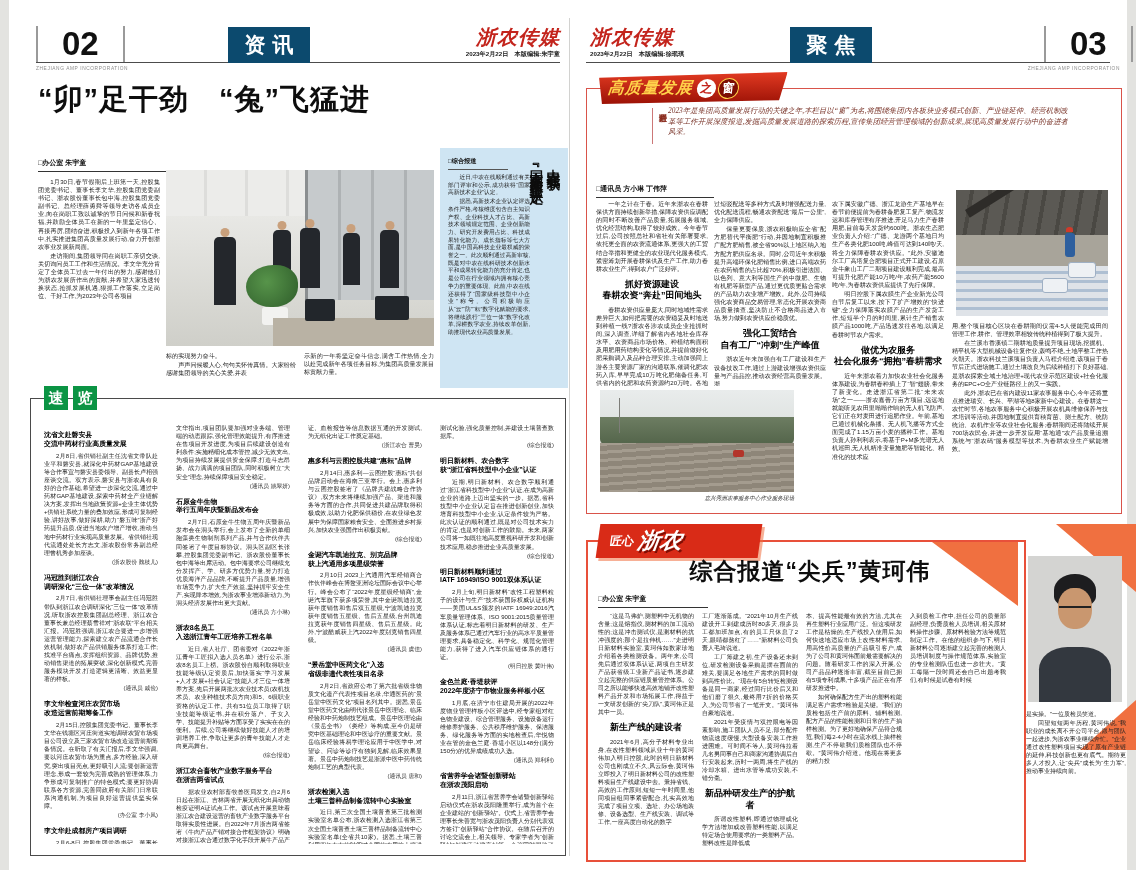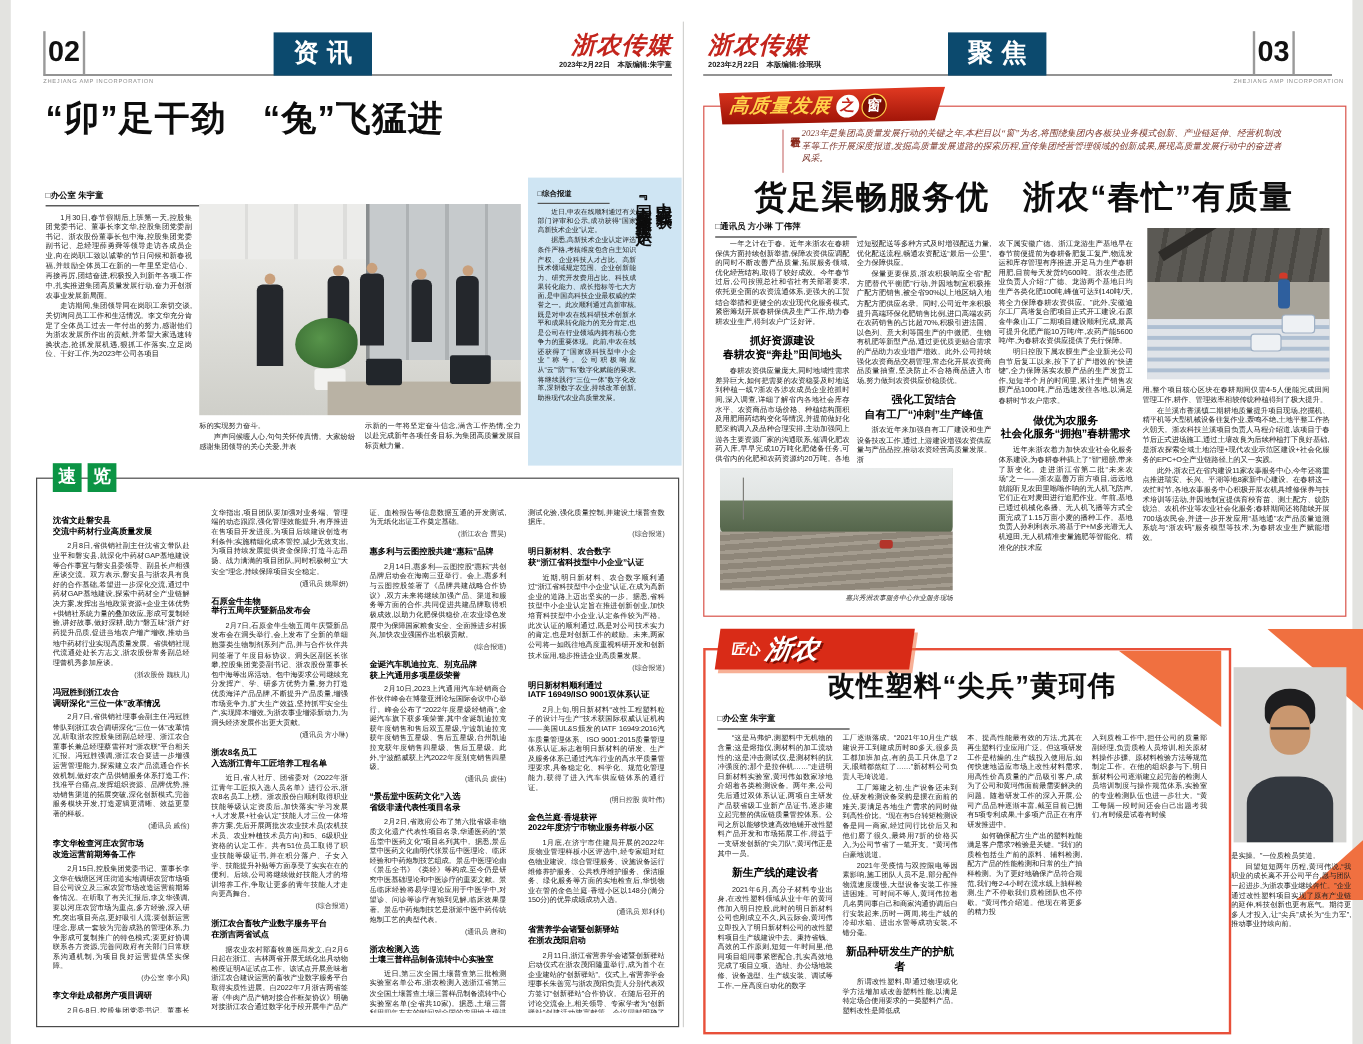--- a/index.html
+++ b/index.html
@@ -3,21 +3,21 @@
 <meta charset="utf-8">
 <style>
   html,body{margin:0;padding:0;background:#ffffff;}
   #canvas{position:relative;width:1136px;height:870px;background:#fff;overflow:hidden;
     font-family:"Liberation Sans","DejaVu Sans",sans-serif;color:#1a1a1a;}
   .abs{position:absolute;}
   .edge{top:0;width:9px;height:870px;background:#e3e3e0;}
   .divider{left:569px;top:18px;width:1px;height:838px;background:#d2d2d0;}
 
   
-  .pagenum{font-size:24px;font-weight:900;color:#111;line-height:36px;padding:0 2px;
+  .pagenum{font-size:33px;font-weight:900;color:#111;line-height:36px;padding:0 24px;
     border-left:2px solid #9a9a9a;border-right:2px solid #9a9a9a;}
   .org{font-size:4.8px;color:#8d8d8d;letter-spacing:.6px;}
   .hrule{border-top:1.2px solid #4c4c4c;height:0;}
   .secbox{width:82px;height:36px;background:#0c4a6e;color:#fff;text-align:center;
     line-height:36px;font-size:21px;font-weight:900;letter-spacing:7px;text-indent:7px;}
   .masthead{font-family:"DejaVu Serif","Liberation Serif",serif;font-style:italic;
     font-weight:bold;color:#c3241c;font-size:20px;letter-spacing:1px;}
   .dateline{font-size:6.2px;font-weight:bold;color:#222;}
 
   
@@ -256,21 +256,20 @@
 
     <div class="abs hq-banner" style="left:28px;top:72px;">
       <span class="hq-text">高质量发展</span>
       <span class="hq-c1">之</span>
       <span class="hq-c2">窗</span>
     </div>
 
     <div class="abs intro-label" style="left:82px;top:108px;height:36px;">开栏语</div>
     <div class="abs intro-text" style="left:98px;top:106px;width:400px;height:40px;overflow:hidden;">2023年是集团高质量发展行动的关键之年,本栏目以“窗”为名,将围绕集团内各板块业务模式创新、产业链延伸、经营机制改革等工作开展深度报道,发掘高质量发展道路的探索历程,宣传集团经营管理领域的创新成果,展现高质量发展行动中的奋进者风采。</div>
 
-    <div class="abs headline" style="left:24px;top:146px;width:518px;text-align:center;font-size:27px;">货足渠畅服务优　浙农“春忙”有质量</div>
     <div class="abs byline" style="left:26px;top:184px;width:118px;">□通讯员 方小琳 丁伟萍</div>
 
     <div class="abs col" style="left:26px;top:200px;width:112px;height:186px;">
         <div class="blk-b">一年之计在于春。近年来浙农在春耕保供方面持续创新举措,保障农资供应调配的同时不断改善产品质量,拓展服务领域,优化经营结构,取得了较好成效。今年春节过后,公司按照总社和省社有关部署要求,依托更全面的农资流通体系,更强大的工贸结合举措和更健全的农业现代化服务模式,紧密筹划开展春耕保供及生产工作,助力春耕农业生产,得到农户广泛好评。</div>
         <div class="blk-s">抓好资源建设
 春耕农资“奔赴”田间地头</div>
         <div class="blk-b">春耕农资供应量庞大,同时地域性需求差异巨大,如何把需要的农资稳妥及时地送到种植一线?浙农各涉农成员企业抢抓时间,深入调查,详细了解省内各地社会库存水平、农资商品市场价格、种植结构面积及用肥用药结构变化等情况,并提前做好化肥采购调入及品种合理安排,主动加强同上游各主要资源厂家的沟通联系,催调化肥农药入库,早早完成10万吨化肥储备任务,可供省内的化肥和农药资源约20万吨。各地区域公司随时保障春耕期间充足的动态库存,并通</div>
       </div>
     <div class="abs col" style="left:144px;top:200px;width:112px;height:186px;">
         <div class="blk-n">过短驳配送等多种方式及时增强配送力量,优化配送流程,畅通农资配送“最后一公里”,全力保障供应。</div>
@@ -311,21 +310,21 @@
       <div class="pole"></div>
     </div>
     <div class="abs caption" style="left:30px;top:495px;width:194px;">嘉兴秀洲农事服务中心作业服务现场</div>
 
     <div class="abs orangebox" style="left:16px;top:540px;width:436px;height:318px;"></div>
     <div class="abs otri" style="left:362px;top:542px;width:86px;height:64px;clip-path:polygon(0 0,100% 0,100% 100%);"></div>
     <div class="abs jx-banner" style="left:28px;top:524px;">
       <span class="jx1">匠心</span>
       <span class="jx2">浙农</span>
     </div>
-    <div class="abs headline" style="left:60px;top:556px;width:360px;text-align:center;font-size:23px;">改性塑料“尖兵”黄珂伟</div>
+    <div class="abs headline" style="left:60px;top:556px;width:360px;text-align:center;font-size:23px;">综合报道“尖兵”黄珂伟</div>
     <div class="abs byline" style="left:28px;top:594px;width:110px;">□办公室 朱宇童</div>
 
     <div class="abs col profile-col" style="left:28px;top:612px;width:96px;height:238px;">
         <div class="blk-b">“这是马弗炉,测塑料中无机物的含量;这是熔指仪,测材料的加工流动性的;这是冲击测试仪,是测材料的抗冲强度的;那个是拉伸机……”走进明日新材料实验室,黄珂伟如数家珍地介绍着各类检测设备。两年来,公司先后通过双体系认证,两项自主研发产品获省级工业新产品证书,逐步建立起完整的供应链质量管控体系。公司之所以能够快速高效地铺开改性塑料产品开发和市场拓展工作,得益于一支研发创新的“尖刀队”,黄珂伟正是其中一员。</div>
         <div class="blk-s">新生产线的建设者</div>
         <div class="blk-b">2021年6月,高分子材料专业出身,在改性塑料领域从业十年的黄珂伟加入明日控股,此时的明日新材料公司也刚成立不久,风云际会,黄珂伟立即投入了明日新材料公司的改性塑料项目生产线建设中去。秉持省钱、高效的工作原则,短短一年时间里,他同项目组同事紧密配合,扎实高效地完成了项目立项、选址、办公场地装修、设备选型、生产线安装、调试等工作,一座高度自动化的数字</div>
       </div>
     <div class="abs col profile-col" style="left:132px;top:612px;width:96px;height:238px;">
         <div class="blk-n">工厂逐渐落成。“2021年10月生产线建设开工到建成历时80多天,很多员工都加班加点,有的员工只休息了2天,眼睛都熬红了……”新材料公司负责人毛琦说道。</div>
         <div class="blk-b">工厂筹建之初,生产设备还未到位,研发检测设备采购是摆在面前的难关,要满足各地生产需求的同时做到高性价比。“现在有5台转矩检测设备是同一商家,经过同行比价后又和他们磨了很久,最终用7折的价格买入,为公司节省了一笔开支。”黄珂伟自豪地说道。</div>

